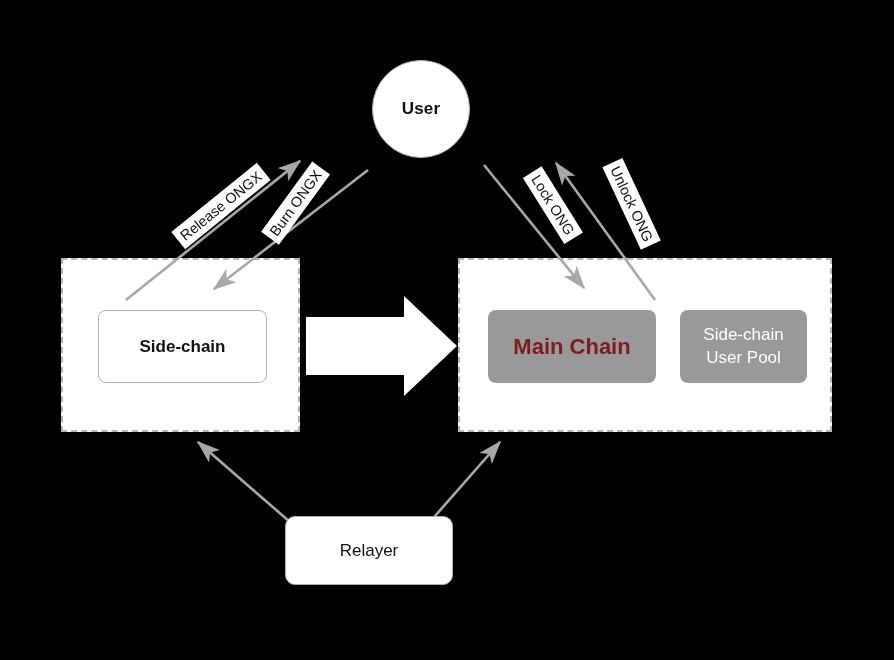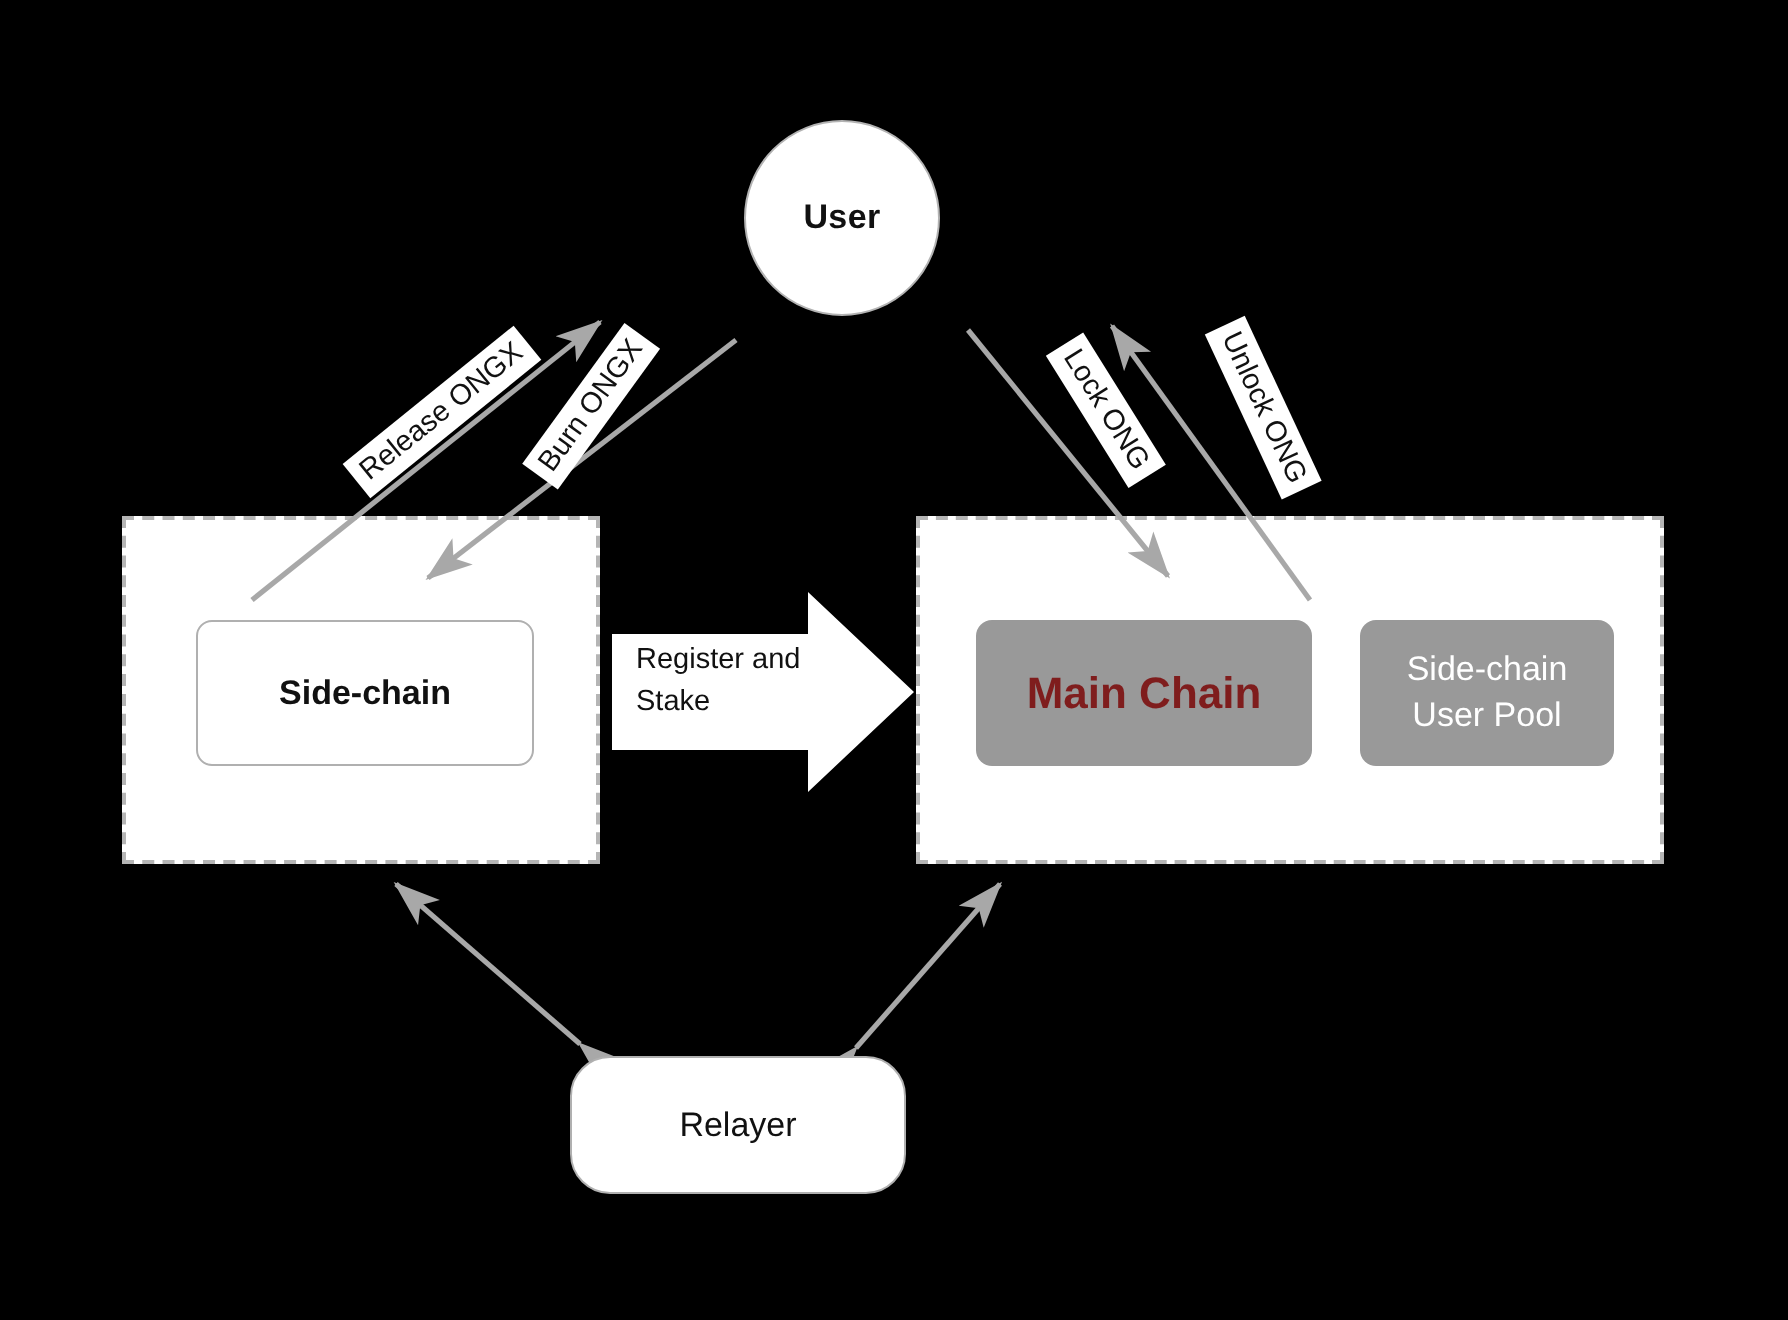--- a/index.html
+++ b/index.html
@@ -95,24 +95,24 @@
     background: #999999;
     border-radius: 8px;
   }
   #fundpool-node span {
     font-size: 17px; font-weight: normal; color: #ffffff; line-height: 1.32;
   }
 
   
   #relayer-box {
     position: absolute;
-    left: 285px; top: 528px; width: 168px; height: 69px;
+    left: 285px; top: 516px; width: 168px; height: 69px;
     background: #ffffff;
     border: 1px solid #b0b0b0;
-    border-radius: 20px;
+    border-radius: 10px;
     box-sizing: border-box;
     display: flex; align-items: center; justify-content: center;
     z-index: 4;
   }
   #relayer-box span {
     font-size: 17px; color: #111111;
   }
 
   
   #block-arrow {
@@ -168,24 +168,20 @@
     <line x1="655" y1="300" x2="556" y2="163" stroke="#a8a8a8" stroke-width="2.6" marker-end="url(#ah)"></line>
 
     <line x1="290" y1="522" x2="198" y2="442" stroke="#a8a8a8" stroke-width="2.6" marker-start="url(#ah)" marker-end="url(#ah)"></line>
 
     <line x1="428" y1="524" x2="500" y2="442" stroke="#a8a8a8" stroke-width="2.6" marker-start="url(#ah)" marker-end="url(#ah)"></line>
   </svg>
 
   <svg id="block-arrow" viewBox="0 0 152 104" xmlns="http://www.w3.org/2000/svg">
     <path d="M0,23 L98,23 L98,2 L151,52 L98,102 L98,81 L0,81 Z" fill="#ffffff"></path>
   </svg>
-  <div id="block-arrow-label">
-    <div>Register and</div>
-    <div>Stake</div>
-  </div>
 
   <div class="node-box" id="sidechain-node">
     <span>Side-chain</span>
   </div>
   <div class="node-box" id="mainchain-node">
     <span>Main Chain</span>
   </div>
   <div class="node-box" id="fundpool-node">
     <span>
       <span>Side-chain</span><br>

